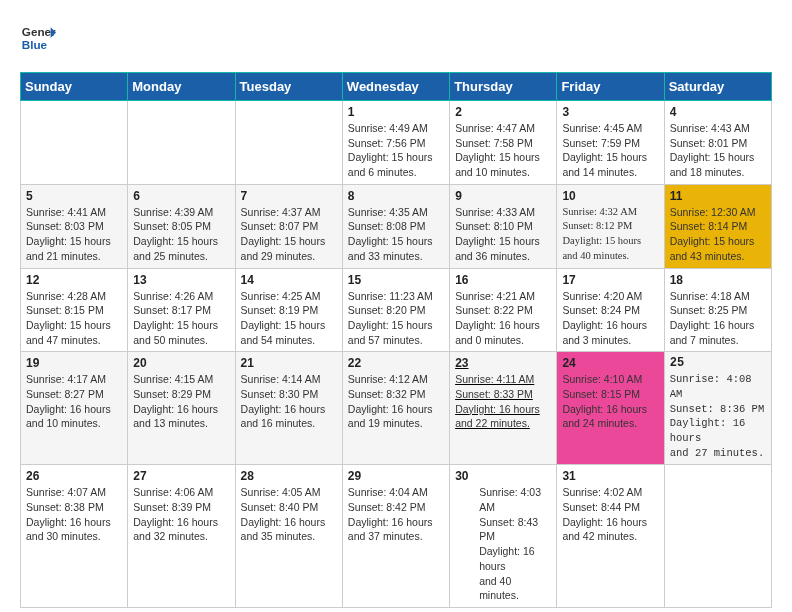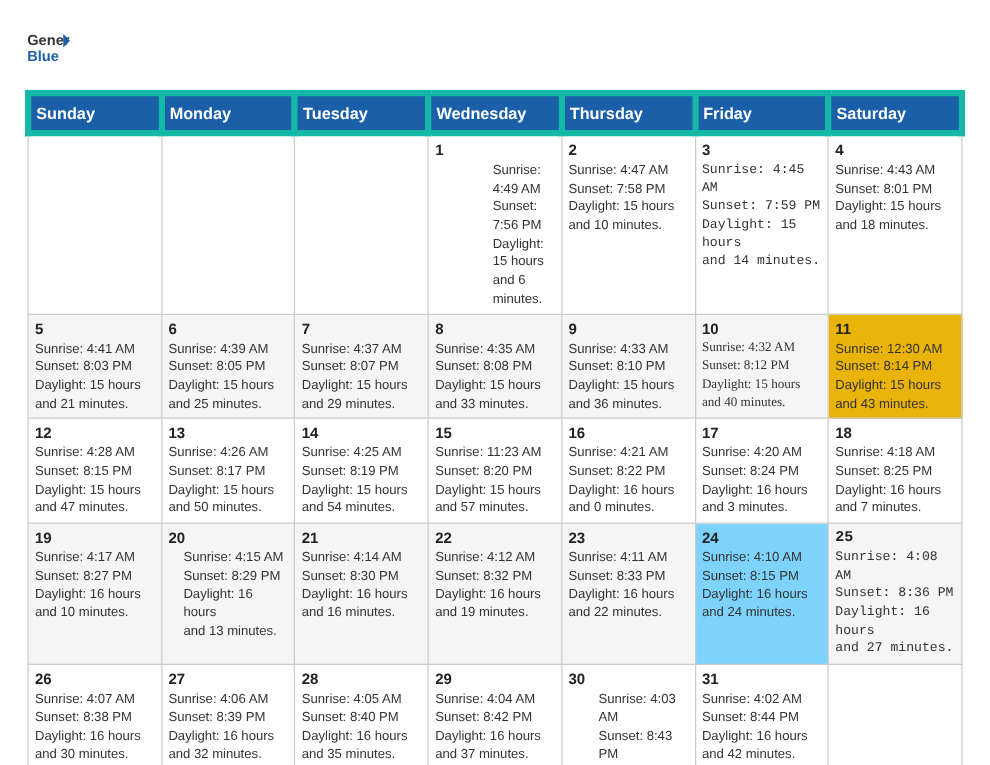--- a/index.html
+++ b/index.html
@@ -43,21 +43,21 @@
       border-collapse: collapse;
       font-size: 11px;
     }
     .calendar th {
       background-color: #1a5fa8;
       color: #fff;
       padding: 6px 4px;
       text-align: left;
       font-size: 13px;
       font-weight: bold;
-      border: 5px solid #14b8a6;
+      border: 1px solid #14b8a6;
     }
     .calendar td {
       border: 1px solid #ccc;
       vertical-align: top;
       padding: 4px 5px;
       width: calc(100% / 7);
       min-height: 80px;
       background: #fff;
     }
     .calendar tr:nth-child(even) td {
@@ -107,35 +107,35 @@
         <th>Saturday</th>
       </tr>
   </thead>
   <tbody id="calendar-body">
   <tr>
         <td class="empty-cell"></td>
         <td class="empty-cell"></td>
         <td class="empty-cell"></td>
         <td>
           <div class="day-number">1</div>
-          <div class="day-info" style="white-space: pre-line; margin-left: 46px;">Sunrise: 4:49 AM
+          <div class="day-info" style="white-space: pre-line;">Sunrise: 4:49 AM
 Sunset: 7:56 PM
 Daylight: 15 hours
 and 6 minutes.</div>
         </td>
         <td>
           <div class="day-number">2</div>
           <div class="day-info" style="white-space: pre-line;">Sunrise: 4:47 AM
 Sunset: 7:58 PM
 Daylight: 15 hours
 and 10 minutes.</div>
         </td>
         <td>
           <div class="day-number">3</div>
-          <div class="day-info" style="white-space: pre-line; font-family: Liberation Mono, monospace;">Sunrise: 4:45 AM
+          <div class="day-info" style="white-space: pre-line;">Sunrise: 4:45 AM
 Sunset: 7:59 PM
 Daylight: 15 hours
 and 14 minutes.</div>
         </td>
         <td>
           <div class="day-number">4</div>
           <div class="day-info" style="white-space: pre-line;">Sunrise: 4:43 AM
 Sunset: 8:01 PM
 Daylight: 15 hours
 and 18 minutes.</div>
@@ -246,47 +246,47 @@
       <tr>
         <td style="background-color: rgb(245, 245, 245);">
           <div class="day-number">19</div>
           <div class="day-info" style="white-space: pre-line;">Sunrise: 4:17 AM
 Sunset: 8:27 PM
 Daylight: 16 hours
 and 10 minutes.</div>
         </td>
         <td style="background-color: rgb(245, 245, 245);">
           <div class="day-number">20</div>
-          <div class="day-info" style="white-space: pre-line; margin-left: 12px;">Sunrise: 4:15 AM
+          <div class="day-info" style="white-space: pre-line;">Sunrise: 4:15 AM
 Sunset: 8:29 PM
 Daylight: 16 hours
 and 13 minutes.</div>
         </td>
         <td style="background-color: rgb(245, 245, 245);">
           <div class="day-number">21</div>
           <div class="day-info" style="white-space: pre-line;">Sunrise: 4:14 AM
 Sunset: 8:30 PM
 Daylight: 16 hours
 and 16 minutes.</div>
         </td>
         <td style="background-color: rgb(245, 245, 245);">
           <div class="day-number">22</div>
           <div class="day-info" style="white-space: pre-line;">Sunrise: 4:12 AM
 Sunset: 8:32 PM
 Daylight: 16 hours
 and 19 minutes.</div>
         </td>
-        <td style="background-color: rgb(245, 245, 245);">
+        <td style="background-color: rgb(245, 245, 245); text-decoration: underline;">
           <div class="day-number">23</div>
           <div class="day-info" style="white-space: pre-line;">Sunrise: 4:11 AM
 Sunset: 8:33 PM
 Daylight: 16 hours
 and 22 minutes.</div>
         </td>
-        <td style="background-color: #7dd3fc;">
+        <td style="background-color: #ec4899;">
           <div class="day-number">24</div>
           <div class="day-info" style="white-space: pre-line;">Sunrise: 4:10 AM
 Sunset: 8:15 PM
 Daylight: 16 hours
 and 24 minutes.</div>
         </td>
         <td style="background-color: rgb(245, 245, 245); font-family: Liberation Mono, monospace;">
           <div class="day-number">25</div>
           <div class="day-info" style="white-space: pre-line;">Sunrise: 4:08 AM
 Sunset: 8:36 PM

